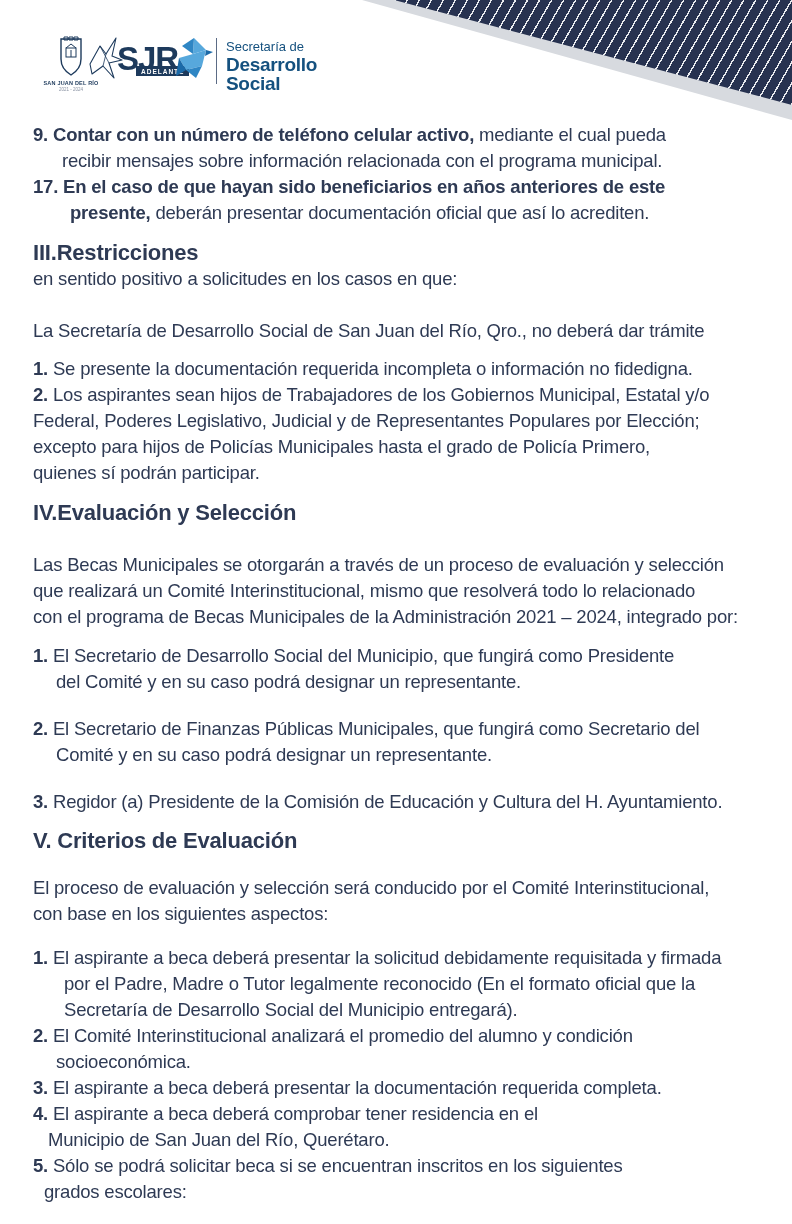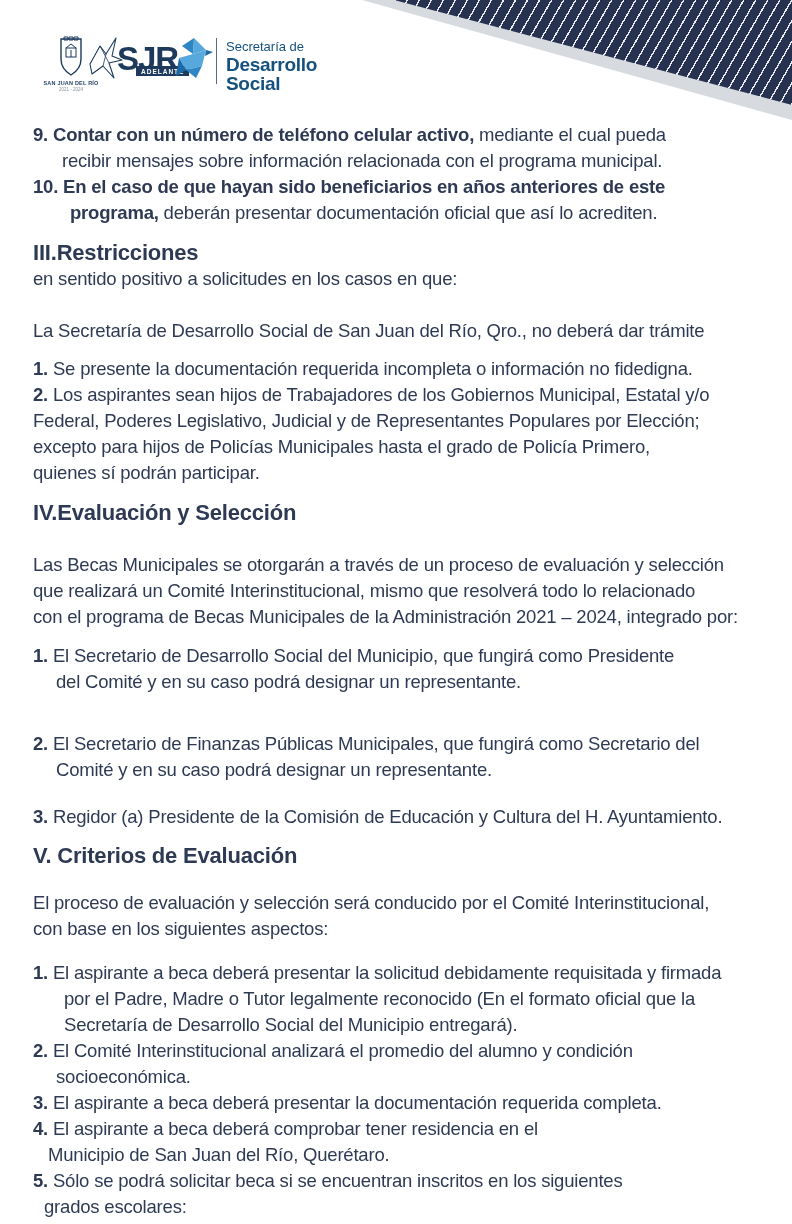--- a/index.html
+++ b/index.html
@@ -100,37 +100,37 @@
   <div class="secretaria">
     <div class="l1">Secretaría de</div>
     <div class="l2">Desarrollo</div>
     <div class="l3">Social</div>
   </div>
 </div>
 
 <div class="doc">
     <div class="line" style="padding-left: 0px;"><span class="bold">9. Contar con un número de teléfono celular activo,</span><span> mediante el cual pueda</span></div>
     <div class="line" style="padding-left: 29px;"><span>recibir mensajes sobre información relacionada con el programa municipal.</span></div>
-    <div class="line" style="padding-left: 0px;"><span class="bold">10. En el caso de que hayan sido beneficiarios en años anteriores de este</span></div>
-    <div class="line" style="padding-left: 37px;"><span class="bold">programa,</span><span> deberán presentar documentación oficial que así lo acrediten.</span></div>
+    <div class="line" style="padding-left: 0px;"><span class="bold">17. En el caso de que hayan sido beneficiarios en años anteriores de este</span></div>
+    <div class="line" style="padding-left: 37px;"><span class="bold">presente,</span><span> deberán presentar documentación oficial que así lo acrediten.</span></div>
     <div class="line heading" style="padding-left: 0px; margin-top: 14px;"><span class="bold">III.Restricciones</span></div>
     <div class="line" style="padding-left: 0px;"><span>en sentido positivo a solicitudes en los casos en que:</span></div>
     <div class="line" style="padding-left: 0px; margin-top: 26px;"><span>La Secretaría de Desarrollo Social de San Juan del Río, Qro., no deberá dar trámite</span></div>
     <div class="line" style="padding-left: 0px; margin-top: 12px;"><span class="bold">1.</span><span> Se presente la documentación requerida incompleta o información no fidedigna.</span></div>
     <div class="line" style="padding-left: 0px;"><span class="bold">2.</span><span> Los aspirantes sean hijos de Trabajadores de los Gobiernos Municipal, Estatal y/o</span></div>
     <div class="line" style="padding-left: 0px;"><span>Federal, Poderes Legislativo, Judicial y de Representantes Populares por Elección;</span></div>
     <div class="line" style="padding-left: 0px;"><span>excepto para hijos de Policías Municipales hasta el grado de Policía Primero,</span></div>
     <div class="line" style="padding-left: 0px;"><span>quienes sí podrán participar.</span></div>
     <div class="line heading" style="padding-left: 0px; margin-top: 14px;"><span class="bold">IV.Evaluación y Selección</span></div>
     <div class="line" style="padding-left: 0px; margin-top: 26px;"><span>Las Becas Municipales se otorgarán a través de un proceso de evaluación y selección</span></div>
     <div class="line" style="padding-left: 0px;"><span>que realizará un Comité Interinstitucional, mismo que resolverá todo lo relacionado</span></div>
     <div class="line" style="padding-left: 0px;"><span>con el programa de Becas Municipales de la Administración 2021 – 2024, integrado por:</span></div>
     <div class="line" style="padding-left: 0px; margin-top: 13px;"><span class="bold">1.</span><span> El Secretario de Desarrollo Social del Municipio, que fungirá como Presidente</span></div>
     <div class="line" style="padding-left: 23px;"><span>del Comité y en su caso podrá designar un representante.</span></div>
-    <div class="line" style="padding-left: 0px; margin-top: 36px;"><span class="bold">2.</span><span> El Secretario de Finanzas Públicas Municipales, que fungirá como Secretario del</span></div>
+    <div class="line" style="padding-left: 0px; margin-top: 21px;"><span class="bold">2.</span><span> El Secretario de Finanzas Públicas Municipales, que fungirá como Secretario del</span></div>
     <div class="line" style="padding-left: 23px;"><span>Comité y en su caso podrá designar un representante.</span></div>
     <div class="line" style="padding-left: 0px; margin-top: 21px;"><span class="bold">3.</span><span> Regidor (a) Presidente de la Comisión de Educación y Cultura del H. Ayuntamiento.</span></div>
     <div class="line heading" style="padding-left: 0px; margin-top: 13px;"><span class="bold">V. Criterios de Evaluación</span></div>
     <div class="line" style="padding-left: 0px; margin-top: 21px;"><span>El proceso de evaluación y selección será conducido por el Comité Interinstitucional,</span></div>
     <div class="line" style="padding-left: 0px;"><span>con base en los siguientes aspectos:</span></div>
     <div class="line" style="padding-left: 0px; margin-top: 18px;"><span class="bold">1.</span><span> El aspirante a beca deberá presentar la solicitud debidamente requisitada y firmada</span></div>
     <div class="line" style="padding-left: 31px;"><span>por el Padre, Madre o Tutor legalmente reconocido (En el formato oficial que la</span></div>
     <div class="line" style="padding-left: 31px;"><span>Secretaría de Desarrollo Social del Municipio entregará).</span></div>
     <div class="line" style="padding-left: 0px;"><span class="bold">2.</span><span> El Comité Interinstitucional analizará el promedio del alumno y condición</span></div>
     <div class="line" style="padding-left: 23px;"><span>socioeconómica.</span></div>

